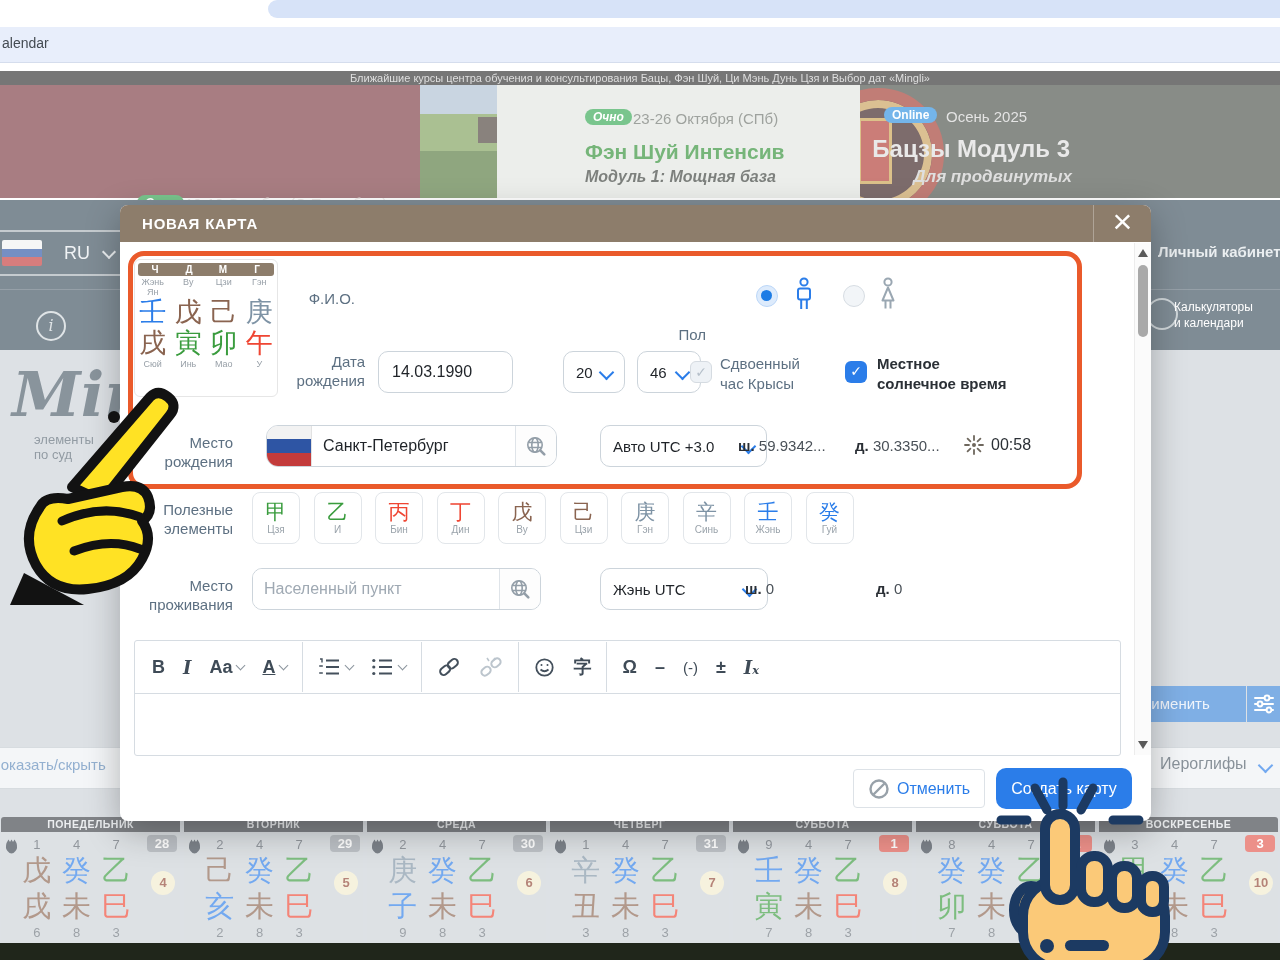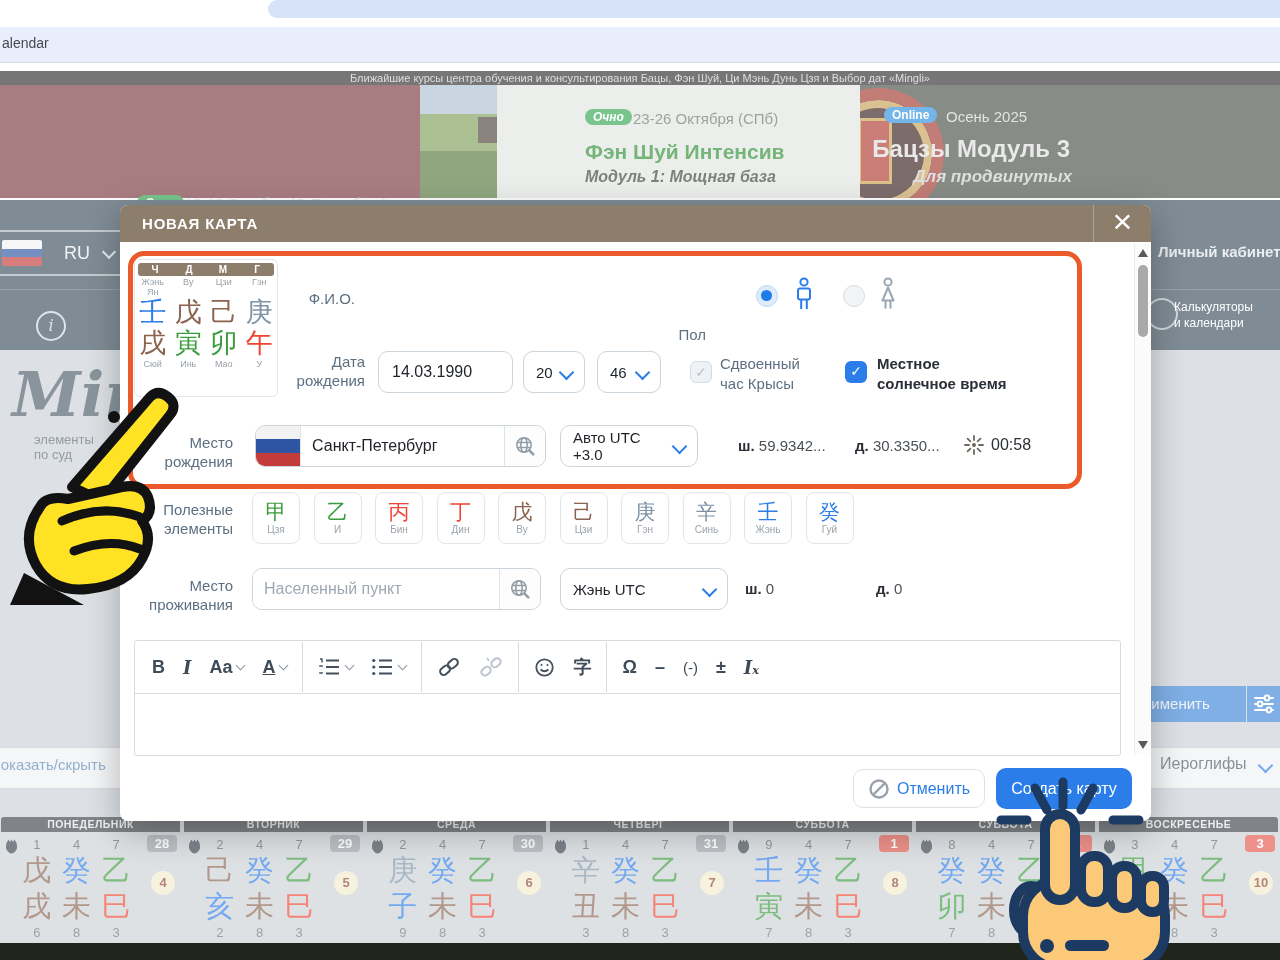--- a/index.html
+++ b/index.html
@@ -97,21 +97,21 @@
   .bz-strip span{flex:1;text-align:center;font-size:10px;font-weight:bold;color:#fff;line-height:13px;}
   .bz-row{display:flex;margin-top:1px;}
   .bz-col{flex:1;text-align:center;}
   .bz-lab{font-size:9px;color:#98a0a8;line-height:10px;min-height:20px;}
   .bz-ch{font-size:27px;line-height:31px;font-weight:500;}
   
   .flabel{position:absolute;width:95px;text-align:right;font-size:15px;color:#5d7082;line-height:19px;}
   .inp,.sel{position:absolute;height:42px;border:1.5px solid #ccd4db;border-radius:10px;background:#fff;box-sizing:border-box;}
   .inp input{border:none;outline:none;width:100%;height:100%;border-radius:10px;padding:0 13px;font-size:16px;color:#1f2328;
     font-family:"Liberation Sans","DejaVu Sans",sans-serif;background:transparent;box-sizing:border-box;}
-  .sel{display:flex;align-items:center;justify-content:space-between;padding:0 12px;font-size:15px;color:#1f2328;}
+  .sel{display:flex;align-items:center;justify-content:space-between;padding:0 12px;font-size:15px;color:#1f2328;margin-left:40px;}
   .combo{position:absolute;height:42px;border:1.5px solid #ccd4db;border-radius:10px;background:#fff;display:flex;box-sizing:border-box;overflow:hidden;}
   .combo .flag{width:44px;flex:0 0 44px;border-right:1px solid #e2e2e2;display:flex;flex-direction:column;}
   .combo .flag div{flex:1;}
   .combo input{border:none;outline:none;flex:1;padding:0 11px;font-size:16px;color:#1f2328;min-width:0;
     font-family:"Liberation Sans","DejaVu Sans",sans-serif;}
   .combo input::placeholder{color:#9fa9b3;}
   .combo .globe{width:40px;flex:0 0 40px;border-left:1px solid #dfe4e9;display:flex;align-items:center;justify-content:center;background:#fdfdfd;}
   .radio{position:absolute;width:22px;height:22px;border-radius:50%;box-sizing:border-box;}
   .radio.on{background:#ddebfc;border:1.5px solid #bcd7f8;}
   .radio.on::after{content:"";position:absolute;left:4px;top:4px;width:11px;height:11px;border-radius:50%;background:#1d7ce5;}
@@ -136,21 +136,21 @@
   .toolbar{height:52px;border-bottom:1px solid #d6dce2;display:flex;align-items:center;padding:0 8px;}
   .tb-btn{display:inline-flex;align-items:center;gap:3px;padding:0 9px;height:34px;cursor:pointer;}
   .tb-g{font-size:18px;color:#3f4b57;font-weight:bold;}
   .tb-g.it{font-family:"DejaVu Serif",serif;font-style:italic;font-weight:bold;}
   .tb-g.ua{text-decoration:underline;}
   .tb-g.sm{font-size:15px;font-weight:normal;}
   .tb-sep{width:1px;height:50px;background:#d6dce2;margin:0 6px;}
   .caret{display:inline-block;width:6px;height:6px;border-right:1.7px solid #8b949d;border-bottom:1.7px solid #8b949d;
     transform:rotate(45deg);margin-left:2px;margin-top:-4px;}
   
-  .btn-cancel{position:absolute;left:733px;top:564px;width:132px;height:39px;border:1.5px solid #dde2e7;border-radius:10px;
+  .btn-cancel{position:absolute;left:733px;top:564px;width:132px;height:39px;border:1.5px solid #dde2e7;border-radius:4px;
     background:#fff;display:flex;align-items:center;justify-content:center;gap:7px;font-size:16px;color:#2b7de9;cursor:pointer;box-sizing:border-box;}
   .btn-create{position:absolute;left:876px;top:563px;width:136px;height:41px;border-radius:10px;background:#2b7de9;
     color:#fff;font-size:16px;display:flex;align-items:center;justify-content:center;cursor:pointer;}
   .hand{position:absolute;z-index:30;}
 </style>
 </head>
 <body>
 
 <div id="screen">
 
@@ -521,37 +521,37 @@
     <div class="sel" style="left:477px;top:146px;width:64px;">
       <span>46</span>
         <span class="chv"></span>
     </div>
     <div class="cbx dis" style="left:570px;top:156px;">✓</div>
     <div class="cklabel" style="left:600px;top:149px;">Сдвоенный<br>час Крысы</div>
     <div class="cbx on" style="left:725px;top:156px;">✓</div>
     <div class="cklabel bold" style="left:757px;top:149px;">Местное<br>солнечное время</div>
 
     <div class="flabel" style="left:18px;top:228px;">Место<br>рождения</div>
-    <div class="combo" style="left:135px;top:220px;width:291px;">
+    <div class="combo" style="left:146px;top:220px;width:291px;border-radius:12px;">
       <span class="flag">
           <div class="stripe-w"></div>
           <div class="stripe-b"></div>
           <div class="stripe-r"></div>
         </span>
       <input value="Санкт-Петербург" style="">
       <span class="globe">
         <svg width="22" height="22" viewBox="0 0 22 22" fill="none" stroke="#939ea8" stroke-width="1.6">
           <circle cx="10" cy="10" r="7.2"></circle>
             <ellipse cx="10" cy="10" rx="3.2" ry="7.2"></ellipse>
           <path d="M3.4 7.5 h13.2 M3.4 12.5 h13.2"></path>
             <path d="M15.3 15.3 L19.3 19.3" stroke-width="2.6" stroke-linecap="round"></path>
         </svg>
       </span>
     </div>
-    <div class="sel" style="left:440px;top:220px;width:138px;">
+    <div class="sel" style="left:440px;top:220px;width:167px;">
       <span>Авто UTC +3.0</span>
         <span class="chv"></span>
     </div>
     <div class="coord" style="left:618px;top:232px;">
       <b>ш.</b> <span>59.9342...</span>
     </div>
     <div class="coord" style="left:735px;top:232px;">
       <b>д.</b> <span>30.3350...</span>
     </div>
     <div class="suntime" style="left:843px;top:229px;">

